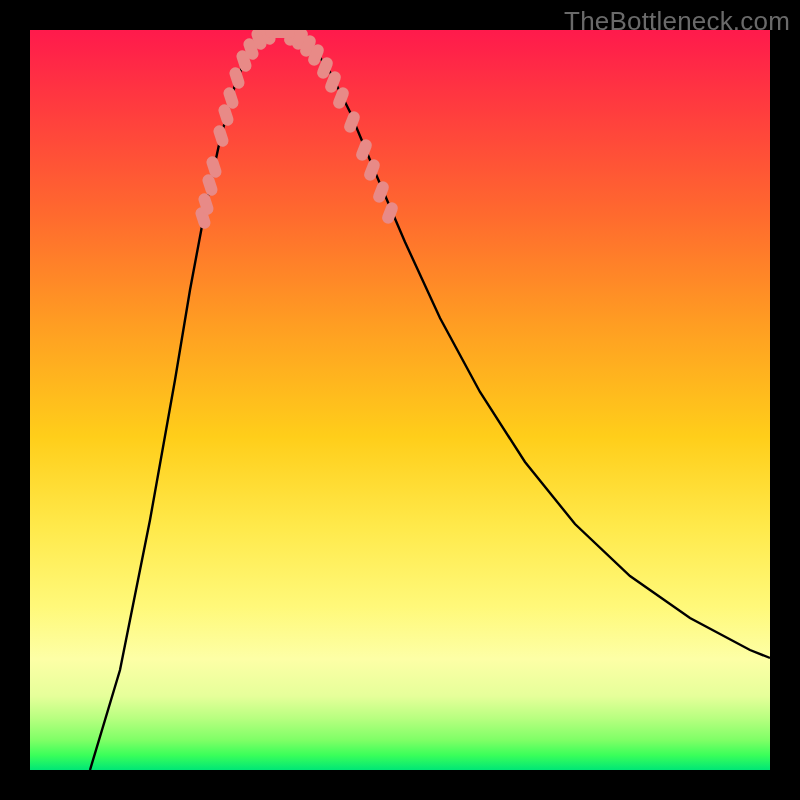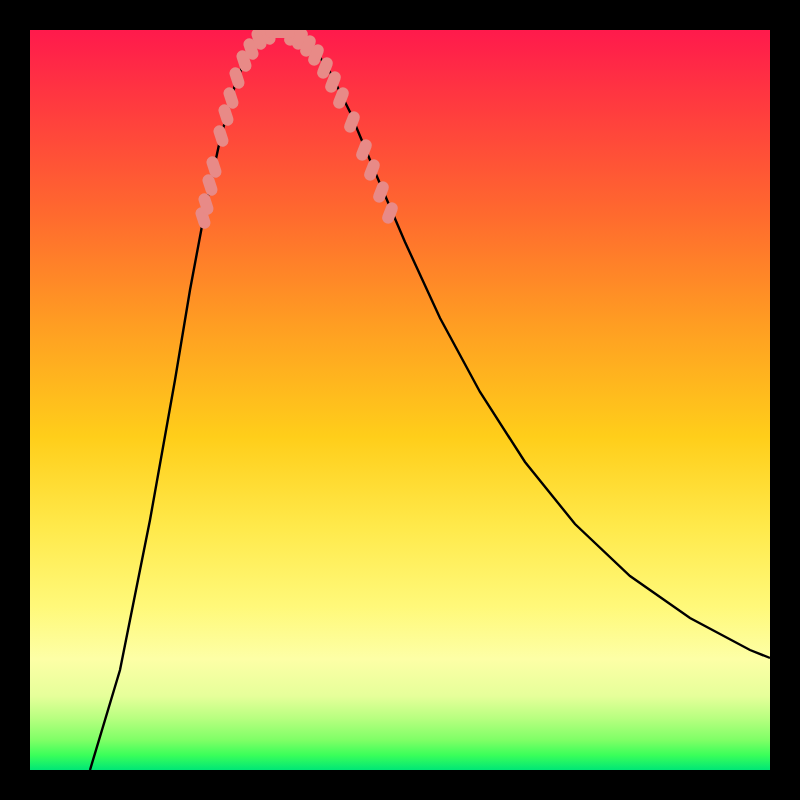--- a/index.html
+++ b/index.html
@@ -92,13 +92,14 @@
           <rect x="336.0" y="129.0" width="12" height="22" rx="6" ry="6" fill="#e88a87" transform="rotate(22 342 140)"></rect>
           <rect x="345.0" y="151.0" width="12" height="22" rx="6" ry="6" fill="#e88a87" transform="rotate(22 351 162)"></rect>
           <rect x="354.0" y="172.0" width="12" height="22" rx="6" ry="6" fill="#e88a87" transform="rotate(22 360 183)"></rect>
         </g>
       <g id="markers-bottom">
           <rect x="240.0" y="-9.0" width="12" height="22" rx="6" ry="6" fill="#e88a87" transform="rotate(90 246 2)"></rect>
           <rect x="248.0" y="-9.0" width="12" height="22" rx="6" ry="6" fill="#e88a87" transform="rotate(90 254 2)"></rect>
         </g>
     </svg>
   </div>
+  <div class="watermark">TheBottleneck.com</div>
 </div>
 
 </body></html>

